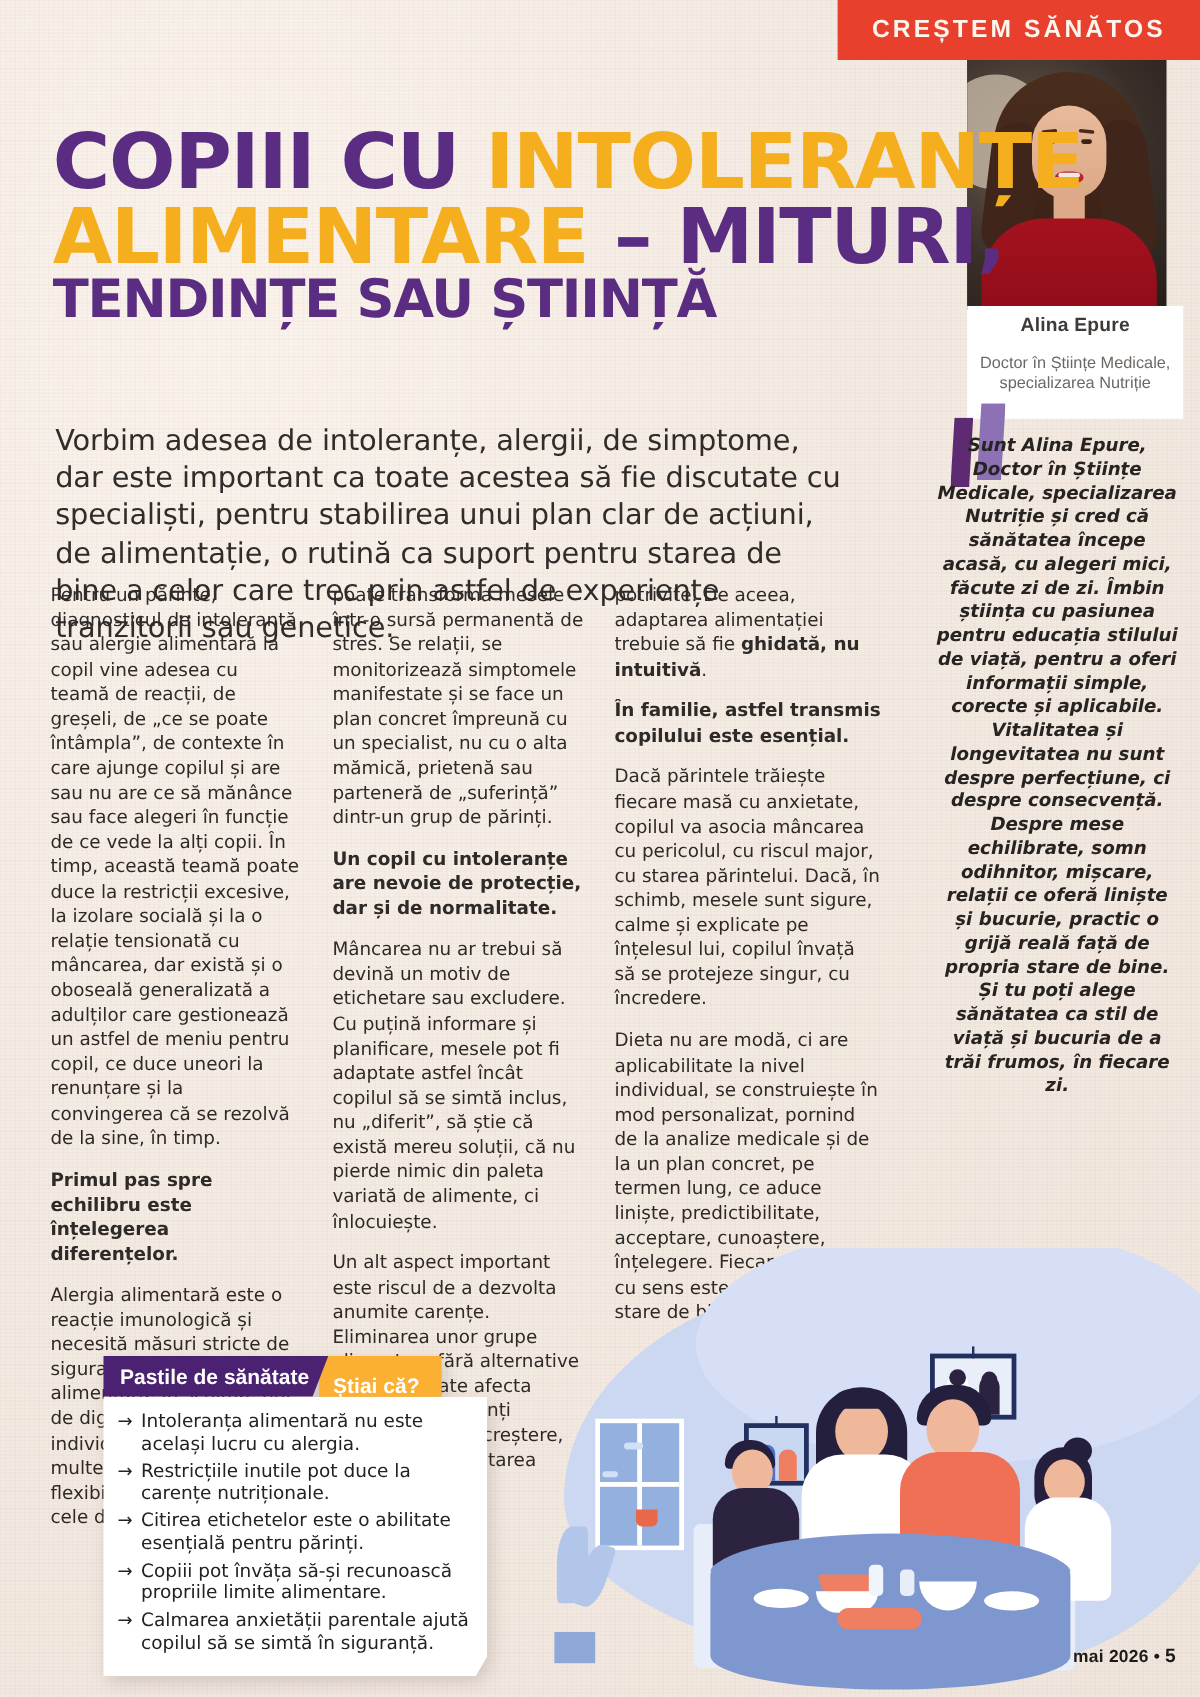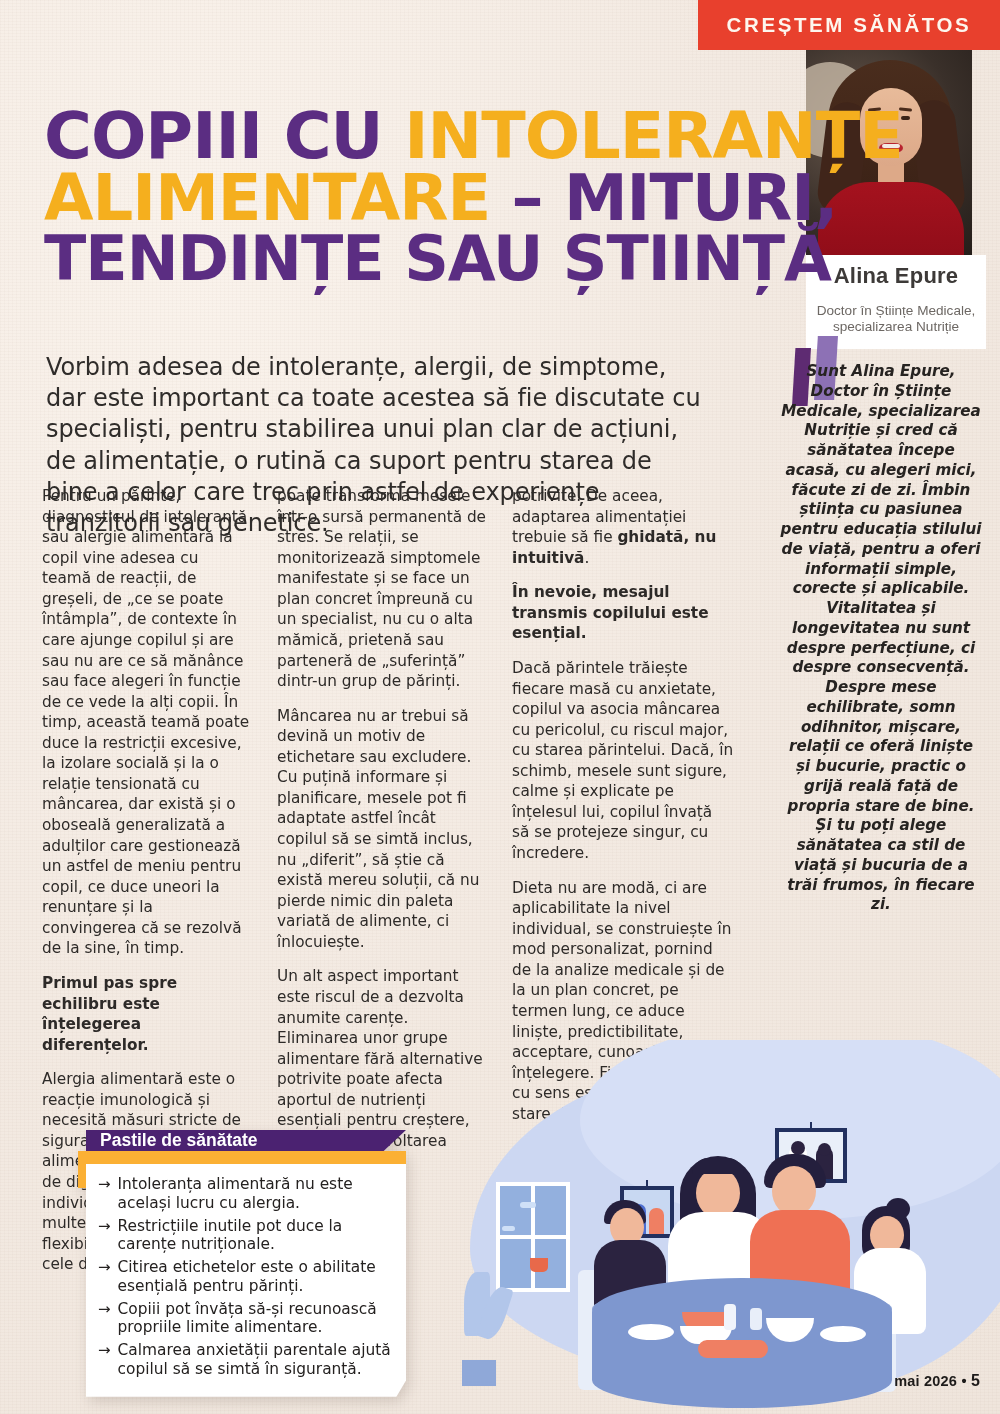--- a/index.html
+++ b/index.html
@@ -69,21 +69,21 @@
   .portrait .neck{position:absolute;left:72px;top:108px;width:26px;height:26px;background:#dda988;}
 
   
   .namecard{
     position:absolute; top:255px; left:806px; width:180px; height:94px;
     background:#ffffff;
     padding:8px 8px 6px;
     box-sizing:border-box;
     text-align:center;
   }
-  .namecard .nm{font-size:22px;font-weight:700;color:#3d3a38;letter-spacing:.2px;}
+  .namecard .nm{font-size:16px;font-weight:700;color:#3d3a38;letter-spacing:.2px;}
   .namecard .role{font-size:13.6px;color:#6d6864;line-height:1.18;margin-top:14px;}
 
   
   .quoteshape{position:absolute;left:792px;top:334px;width:56px;height:74px;}
   .quoteshape i{position:absolute;display:block;}
   .q1{left:0;top:14px;width:19px;height:58px;background:#5e2b72;
       clip-path:polygon(18% 0,100% 0,82% 100%,0 100%);}
   .q2{left:22px;top:2px;width:24px;height:64px;background:#8d71b5;
       clip-path:polygon(16% 0,100% 0,84% 100%,0 100%);}
 
@@ -95,21 +95,21 @@
     line-height:.96;
     letter-spacing:-1px;
     font-family:"DejaVu Sans", sans-serif;
     text-transform:uppercase;
   }
   .headline .l{display:block;white-space:nowrap;}
   .hp{color:#5b2d82;}
   .ha{color:#f5af1e;}
   .headline .l1{font-size:64px;transform:scaleX(1.02);transform-origin:left;}
   .headline .l2{font-size:64px;}
-  .headline .l3{font-size:62px;}
+  .headline .l3{font-size:44px;}
 
   
   .intro{
     position:absolute; left:46px; top:352px; width:660px;
     font-size:24px; line-height:1.30; color:#2f2c2a;
     font-family:"DejaVu Sans", sans-serif;
     letter-spacing:-.1px;
   }
 
   
@@ -177,21 +177,21 @@
   .plate{position:absolute;background:#fff;border-radius:50%;}
   .bowl{position:absolute;border-radius:0 0 40px 40px;}
   .plant{position:absolute;left:24px;bottom:40px;width:60px;height:110px;}
   .leafy{position:absolute;background:#b2c6ea;border-radius:50% 10% 50% 10%;}
 
   
   .tips{
     position:absolute; left:86px; top:1130px; width:320px;
     filter:drop-shadow(3px 5px 7px rgba(90,70,60,.20));
   }
-  .tips .hdr{display:flex;height:34px;flex-direction:column;}
+  .tips .hdr{display:flex;height:34px;}
   .tips .hdr .p1{
     background:#4b2271;color:#fff;display:flex;align-items:center;
     padding:0 16px 0 14px;font-weight:700;font-size:17.5px;
     clip-path:polygon(0 0,100% 0,93% 100%,0 100%);
   }
   .tips .hdr .p2{
     background:#fbb034;color:#fff;display:flex;align-items:center;
     padding:16px 18px 0 12px;font-weight:700;font-size:17.5px;
     margin-left:-8px;
   }
@@ -260,27 +260,28 @@
   <div class="intro">Vorbim adesea de intoleranțe, alergii, de simptome, dar este important ca toate acestea să fie discutate cu specialiști, pentru stabilirea unui plan clar de acțiuni, de alimentație, o rutină ca suport pentru starea de bine a celor care trec prin astfel de experiențe tranzitorii sau genetice.</div>
 
   <div class="col c1">
     <p>Pentru un părinte, diagnosticul de intoleranță sau alergie alimentară la copil vine adesea cu teamă de reacții, de greșeli, de „ce se poate întâmpla”, de contexte în care ajunge copilul și are sau nu are ce să mănânce sau face alegeri în funcție de ce vede la alți copii. În timp, această teamă poate duce la restricții excesive, la izolare socială și la o relație tensionată cu mâncarea, dar există și o oboseală generalizată a adulților care gestionează un astfel de meniu pentru copil, ce duce uneori la renunțare și la convingerea că se rezolvă de la sine, în timp.</p>
     <p class="b">Primul pas spre echilibru este înțelegerea diferențelor.</p>
     <p>Alergia alimentară este o reacție imunologică și necesită măsuri stricte de siguranță. Intoleranța alimentară, în schimb, ține de digestie și toleranță individuală și permite, de multe ori, adaptări flexibile. Confuzia dintre cele două</p>
   </div>
 
   <div class="col c2">
     <p>poate transforma mesele într-o sursă permanentă de stres. Se relații, se monitorizează simptomele manifestate și se face un plan concret împreună cu un specialist, nu cu o alta mămică, prietenă sau parteneră de „suferință” dintr-un grup de părinți.</p>
+    <p class="b">Un copil cu intoleranțe are nevoie de protecție, dar și de normalitate.</p>
     <p>Mâncarea nu ar trebui să devină un motiv de etichetare sau excludere. Cu puțină informare și planificare, mesele pot fi adaptate astfel încât copilul să se simtă inclus, nu „diferit”, să știe că există mereu soluții, că nu pierde nimic din paleta variată de alimente, ci înlocuiește.</p>
     <p>Un alt aspect important este riscul de a dezvolta anumite carențe. Eliminarea unor grupe alimentare fără alternative potrivite poate afecta aportul de nutrienți esențiali pentru creștere, energie și dezvoltarea</p>
   </div>
 
   <div class="col c3">
     <p><span>potrivite. De aceea, adaptarea alimentației trebuie să fie </span><b>ghidată, nu intuitivă</b><span>.</span></p>
-    <p class="b">În nevoie, mesajul transmis copilului este esențial.</p>
+    <p class="b">În familie, astfel transmis copilului este esențial.</p>
     <p>Dacă părintele trăiește fiecare masă cu anxietate, copilul va asocia mâncarea cu pericolul, cu riscul major, cu starea părintelui. Dacă, în schimb, mesele sunt sigure, calme și explicate pe înțelesul lui, copilul învață să se protejeze singur, cu încredere.</p>
     <p>Dieta nu are modă, ci are aplicabilitate la nivel individual, se construiește în mod personalizat, pornind de la analize medicale și de la un plan concret, pe termen lung, ce aduce liniște, predictibilitate, acceptare, cunoaștere, înțelegere. Fiecare pas făcut cu sens este o șansă către o stare de bine în familie.</p>
   </div>
 
   <div class="sidebar">Sunt Alina Epure, Doctor în Științe Medicale, specializarea Nutriție și cred că sănătatea începe acasă, cu alegeri mici, făcute zi de zi. Îmbin știința cu pasiunea pentru educația stilului de viață, pentru a oferi informații simple, corecte și aplicabile. Vitalitatea și longevitatea nu sunt despre perfecțiune, ci despre consecvență. Despre mese echilibrate, somn odihnitor, mișcare, relații ce oferă liniște și bucurie,  practic o grijă reală față de propria stare de bine. Și tu poți alege sănătatea ca stil de viață și bucuria de a trăi frumos, în fiecare zi.</div>
 
   <div class="illus">
     <div class="blob"></div>
     <div class="blob2"></div>
 

